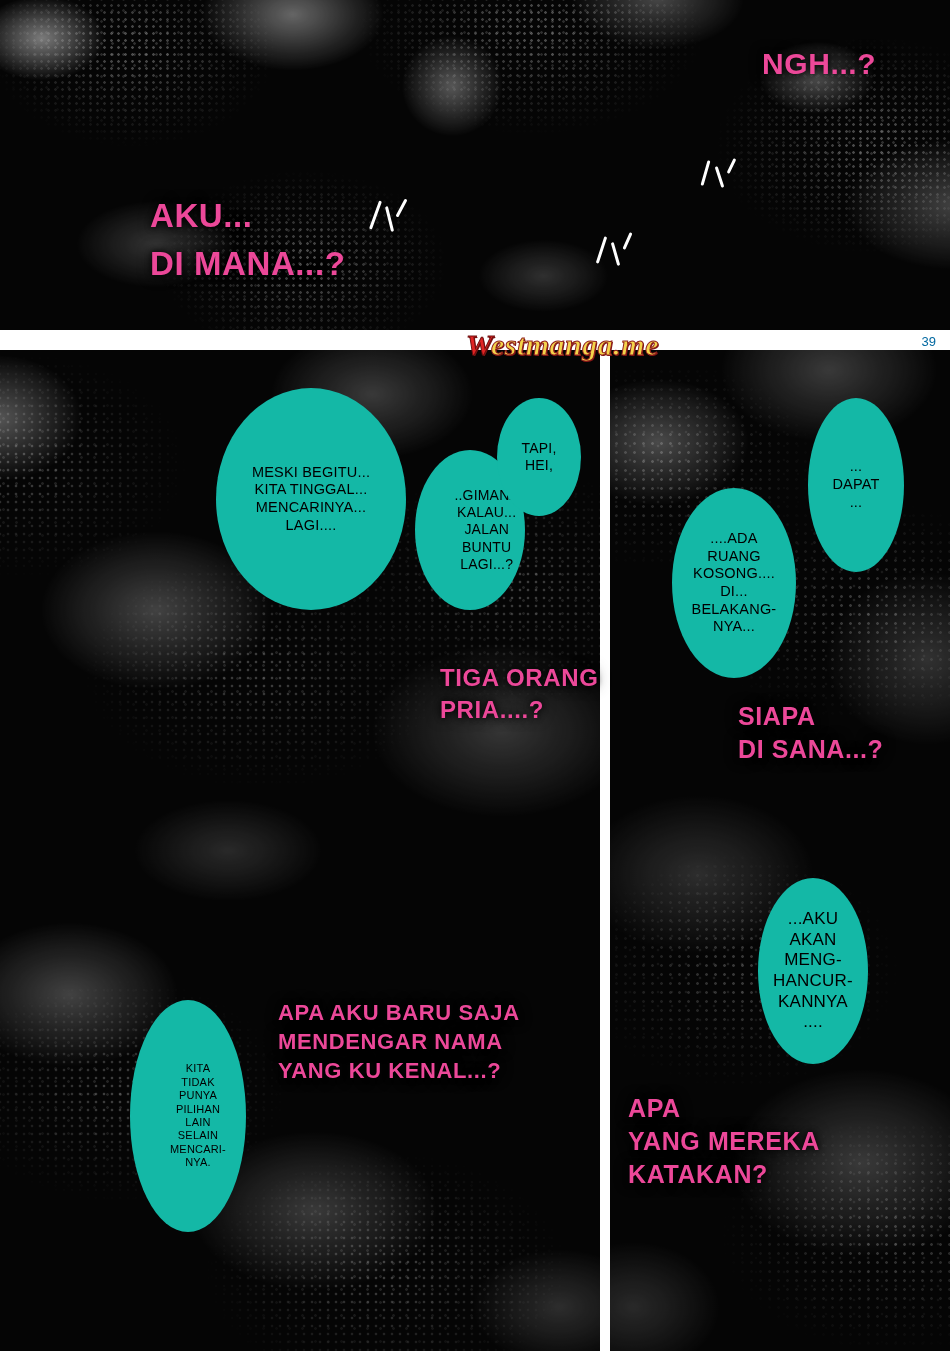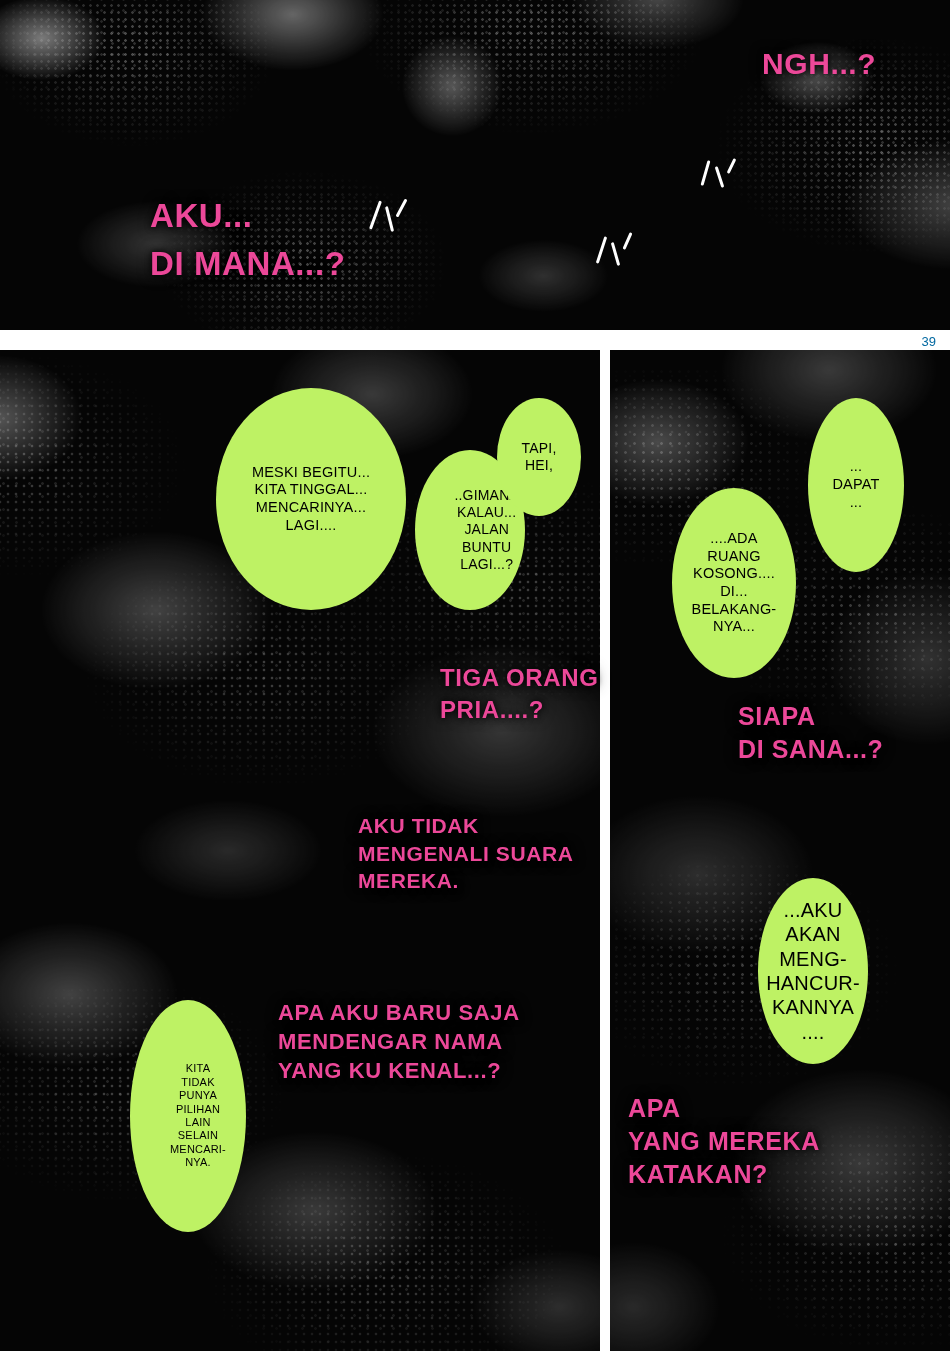--- a/index.html
+++ b/index.html
@@ -127,21 +127,21 @@
       radial-gradient(ellipse 220px 150px at 22% 18%, #000 8%, transparent 70%),
       radial-gradient(ellipse 240px 160px at 70% 30%, #000 8%, transparent 70%),
       radial-gradient(ellipse 230px 170px at 40% 60%, #000 8%, transparent 70%),
       radial-gradient(ellipse 250px 170px at 78% 82%, #000 8%, transparent 70%);
     opacity: .5;
   }
 
   
   .balloon {
     position: absolute;
-    background: #bef264;
+    background: #14b8a6;
     border-radius: 50% / 50%;
     display: flex;
     align-items: center;
     justify-content: center;
     text-align: center;
     color: #000;
     z-index: 5;
   }
   .balloon .txt {
     white-space: pre-line;
@@ -265,23 +265,20 @@
 PILIHAN
 LAIN
 SELAIN
 MENCARI-
 NYA.</div>
   </div>
 
   <div class="narr" style="left:440px; top:662px; font-size:24px;">TIGA ORANG
   PRIA....?</div>
 
-  <div class="narr" style="left:358px; top:812px; font-size:21px;">AKU TIDAK
-MENGENALI SUARA
-MEREKA.</div>
 
   <div class="narr" style="left:278px; top:998px; font-size:22px;">APA AKU BARU SAJA
 MENDENGAR NAMA
 YANG KU KENAL...?</div>
 
   <div class="balloon" style="left:672px; top:488px; width:124px; height:190px;">
     <div class="txt" style="font-size:14.5px;">....ADA
 RUANG
 KOSONG....
 DI...
@@ -289,31 +286,34 @@
 NYA...</div>
   </div>
 
   <div class="balloon" style="left:808px; top:398px; width:96px; height:174px;">
     <div class="txt" style="font-size:14.5px;">...
 DAPAT
 ...</div>
   </div>
 
   <div class="balloon" style="left:758px; top:878px; width:110px; height:186px;">
-    <div class="txt" style="font-size:20px;">...AKU
+    <div class="txt" style="font-size:17px;">...AKU
 AKAN
 MENG-
 HANCUR-
 KANNYA
 ....</div>
   </div>
 
   <div class="narr" style="left:738px; top:700px; font-size:25px;">SIAPA
  DI SANA...?</div>
 
   <div class="narr" style="left:628px; top:1092px; font-size:25px;">APA
 YANG MEREKA
 KATAKAN?</div>
 
+  <div id="watermark">
+    <span class="wm-red">W</span><span>estmanga.me</span>
+  </div>
 
   <div id="page-number">39</div>
 
 </div>
 
 </body></html>

